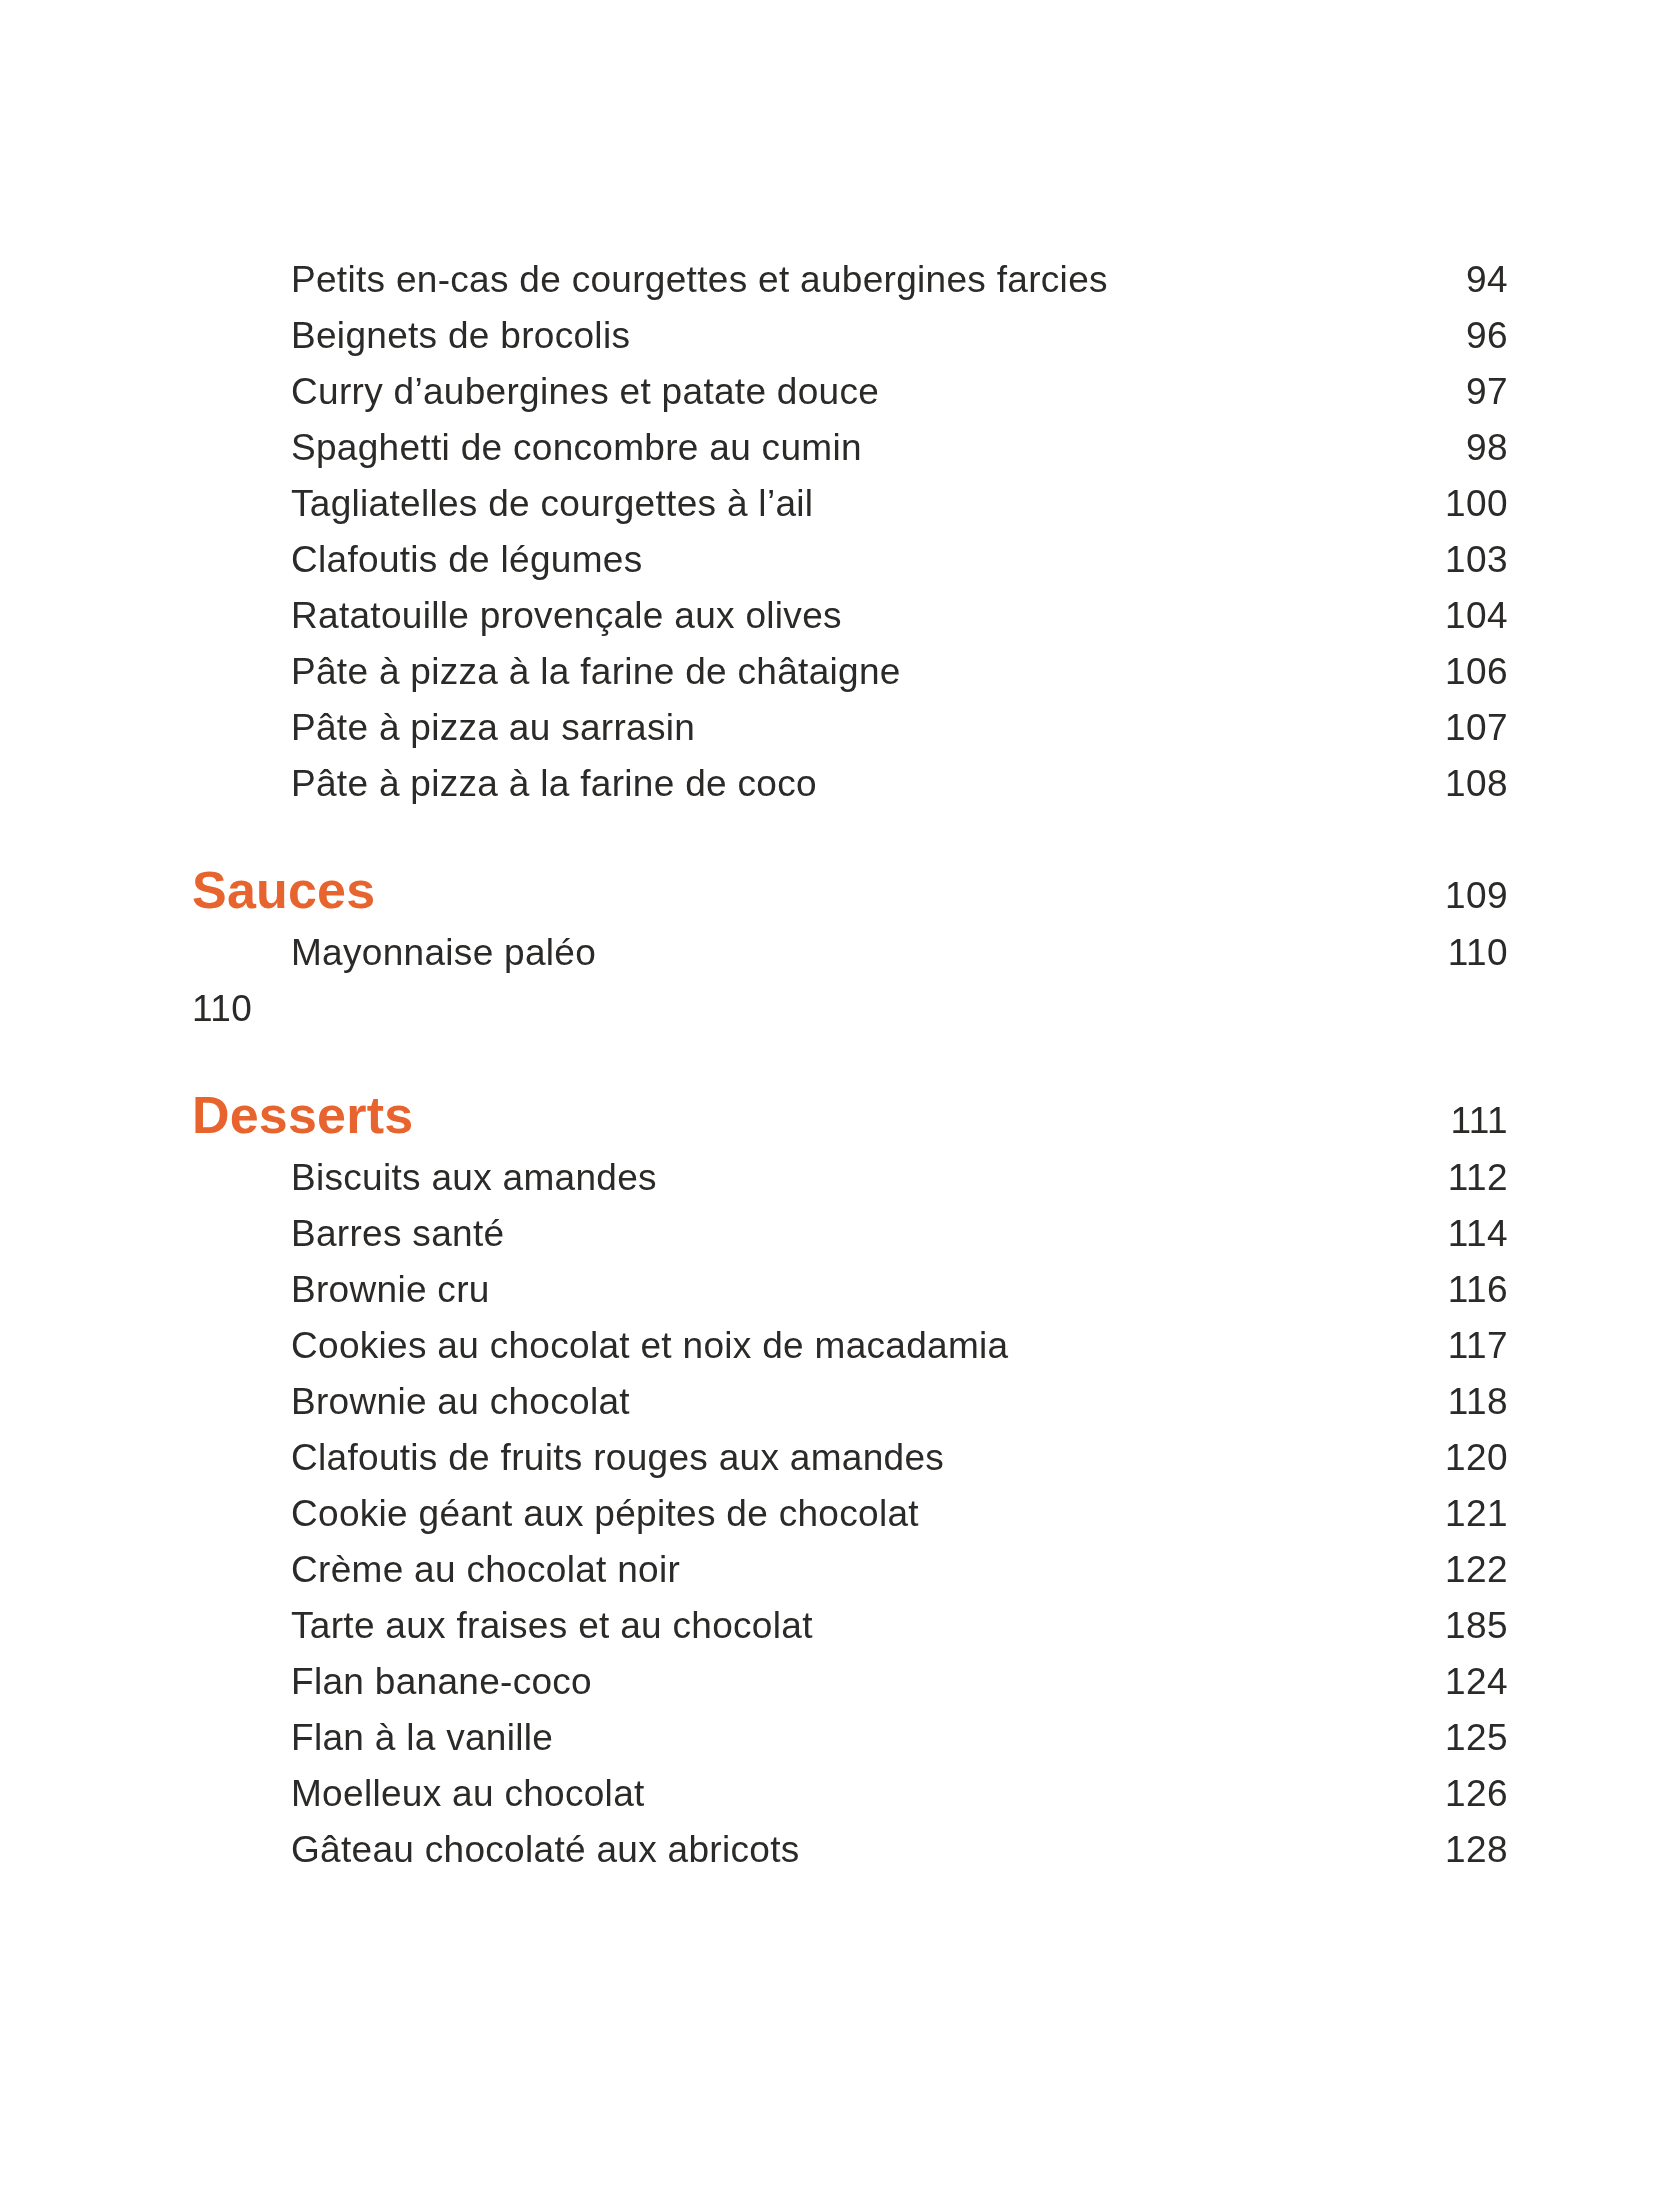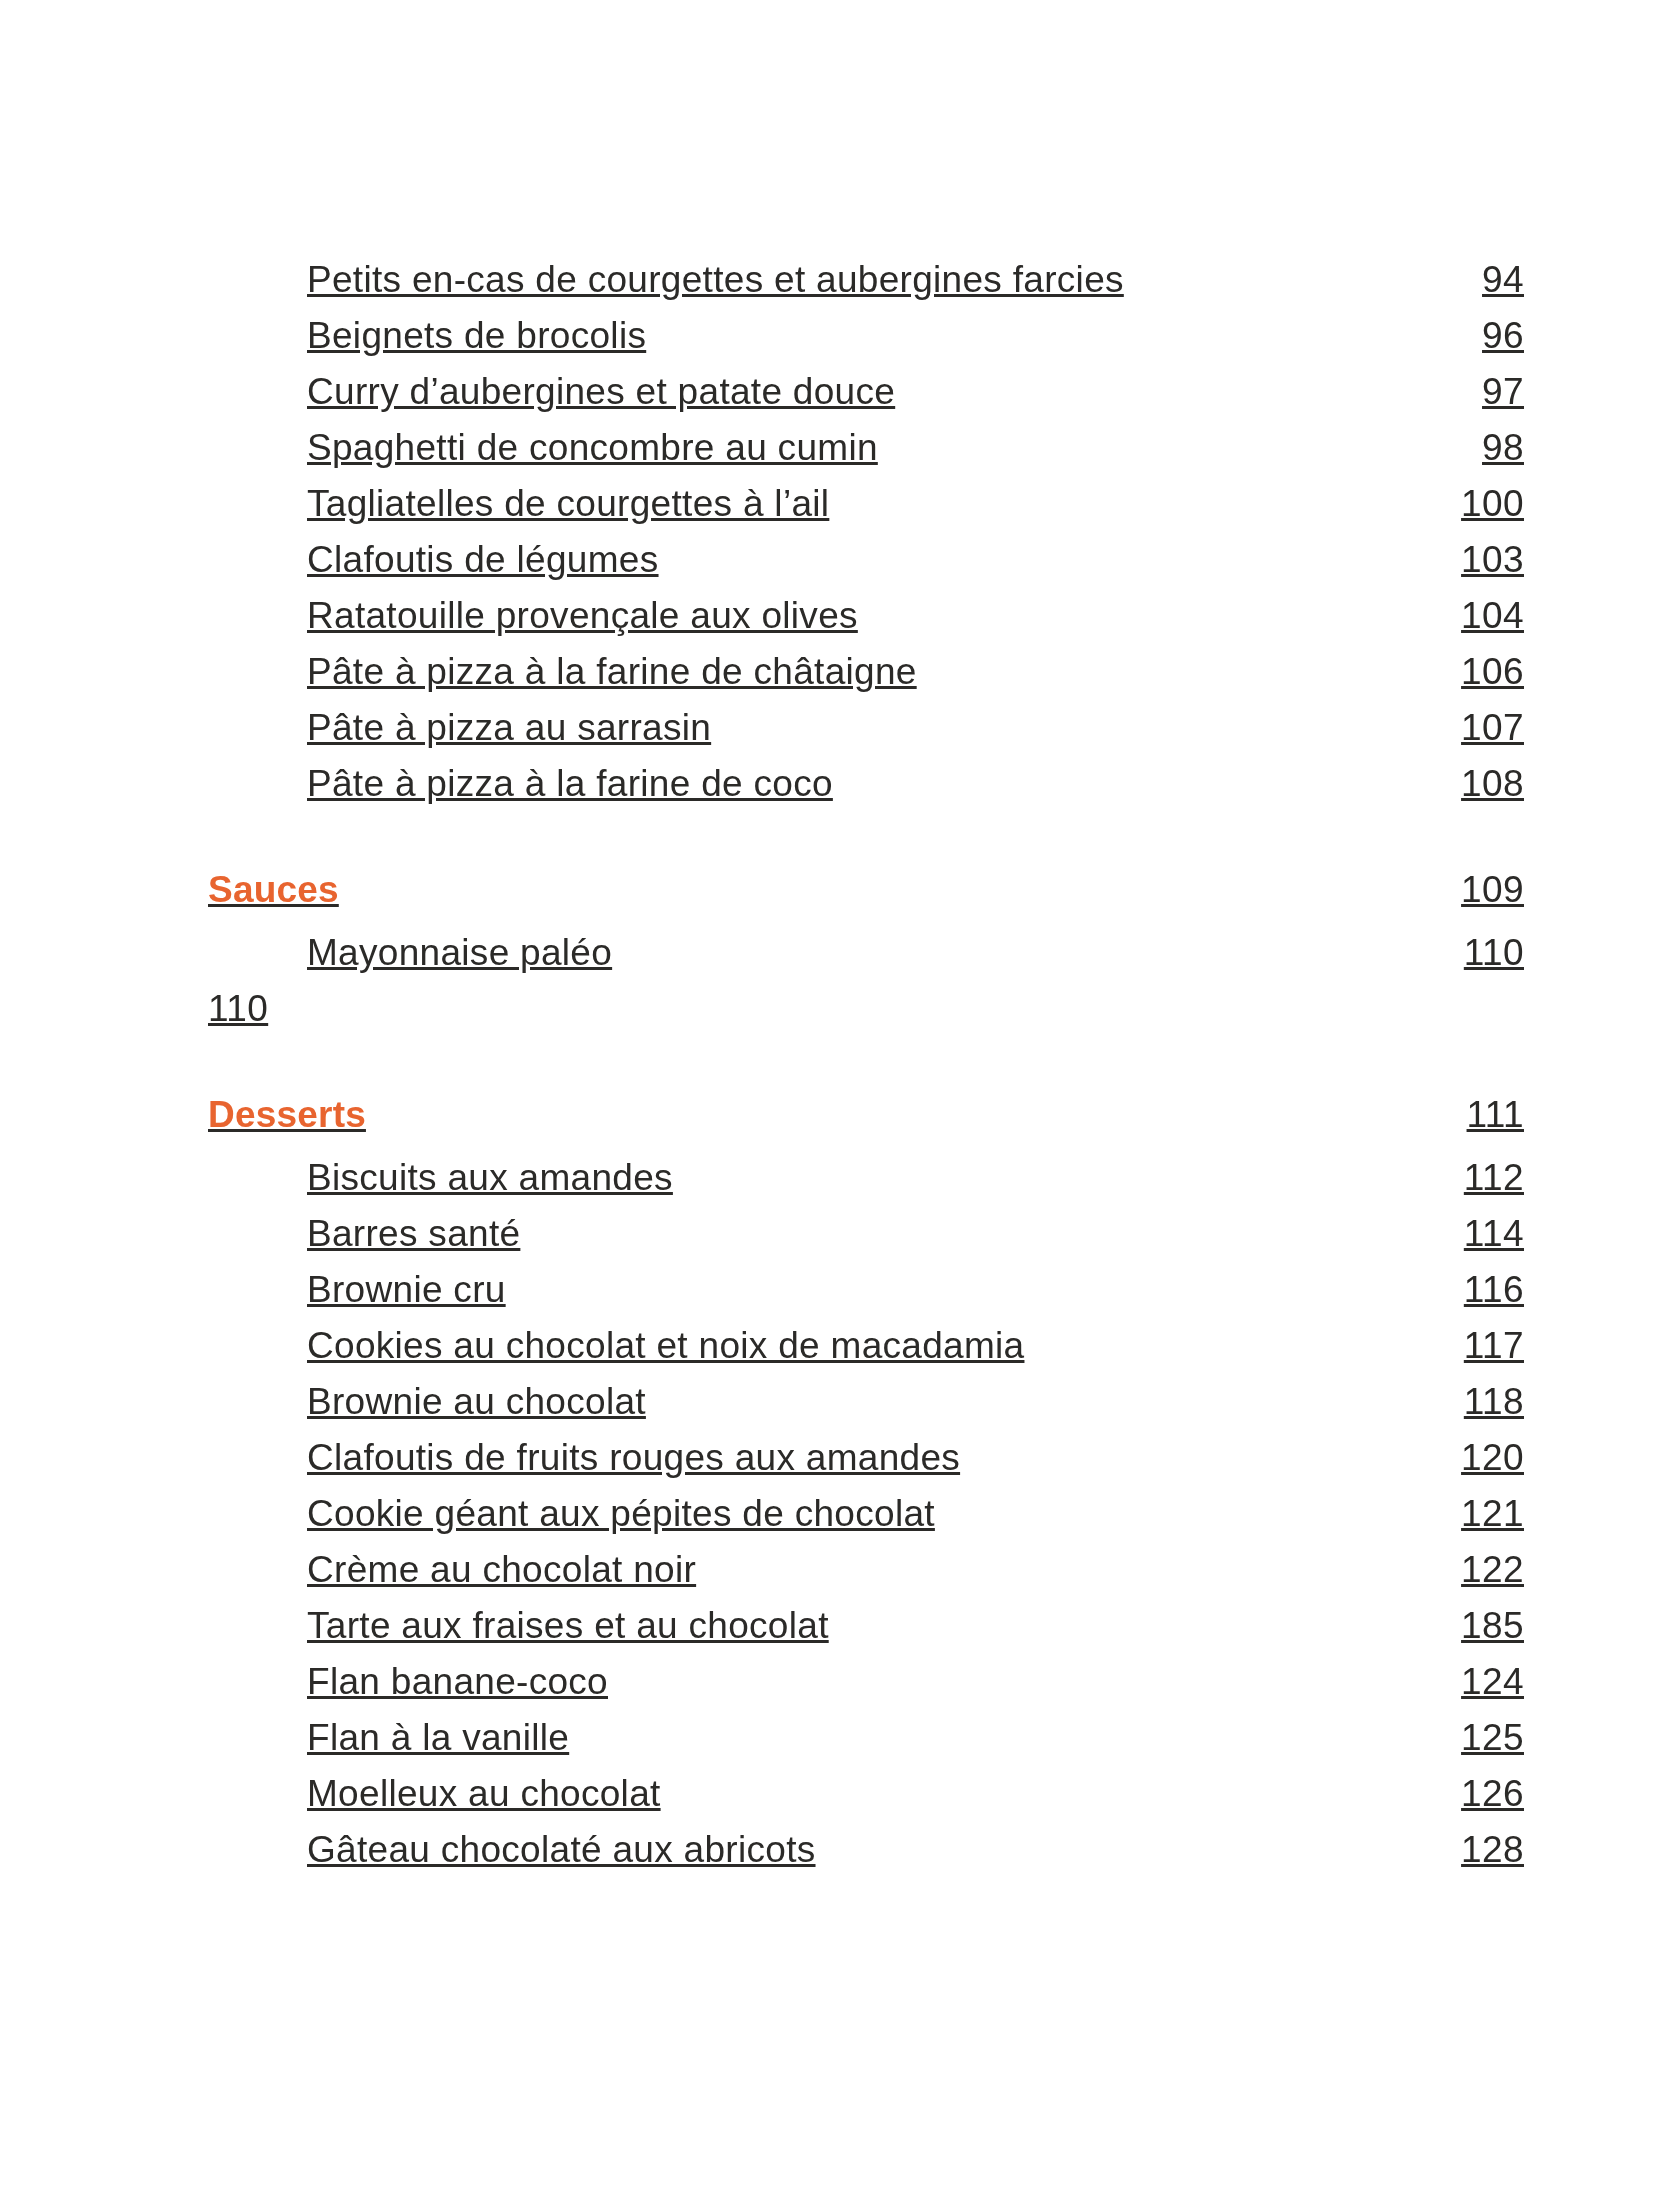--- a/index.html
+++ b/index.html
@@ -9,24 +9,23 @@
   }
   body {
     width: 1655px;
     height: 2205px;
     position: relative;
     font-family: "Liberation Sans", "DejaVu Sans", sans-serif;
     color: var(--text, #2b2a28);
   }
   .toc {
     position: absolute;
-    left: 208px;
+    left: 192px;
     top: 252px;
     width: 1316px;
-    text-decoration: underline;
   }
   .row {
     display: flex;
     justify-content: space-between;
     align-items: baseline;
   }
   .entry-row {
     height: 56px;
   }
   .entry-row .title {
@@ -42,21 +41,21 @@
     letter-spacing: 0.4px;
     line-height: 56px;
     color: var(--text, #2b2a28);
   }
   .section-row {
     margin-top: 53px;
     margin-bottom: 10px;
     height: 50px;
   }
   .section-row .section-label {
-    font-size: 37px;
+    font-size: 52px;
     font-weight: bold;
     letter-spacing: 0.2px;
     line-height: 50px;
     color: var(--accent, #e8642f);
   }
   .section-row .pageno {
     line-height: 50px;
   }
 </style>
 </head>

